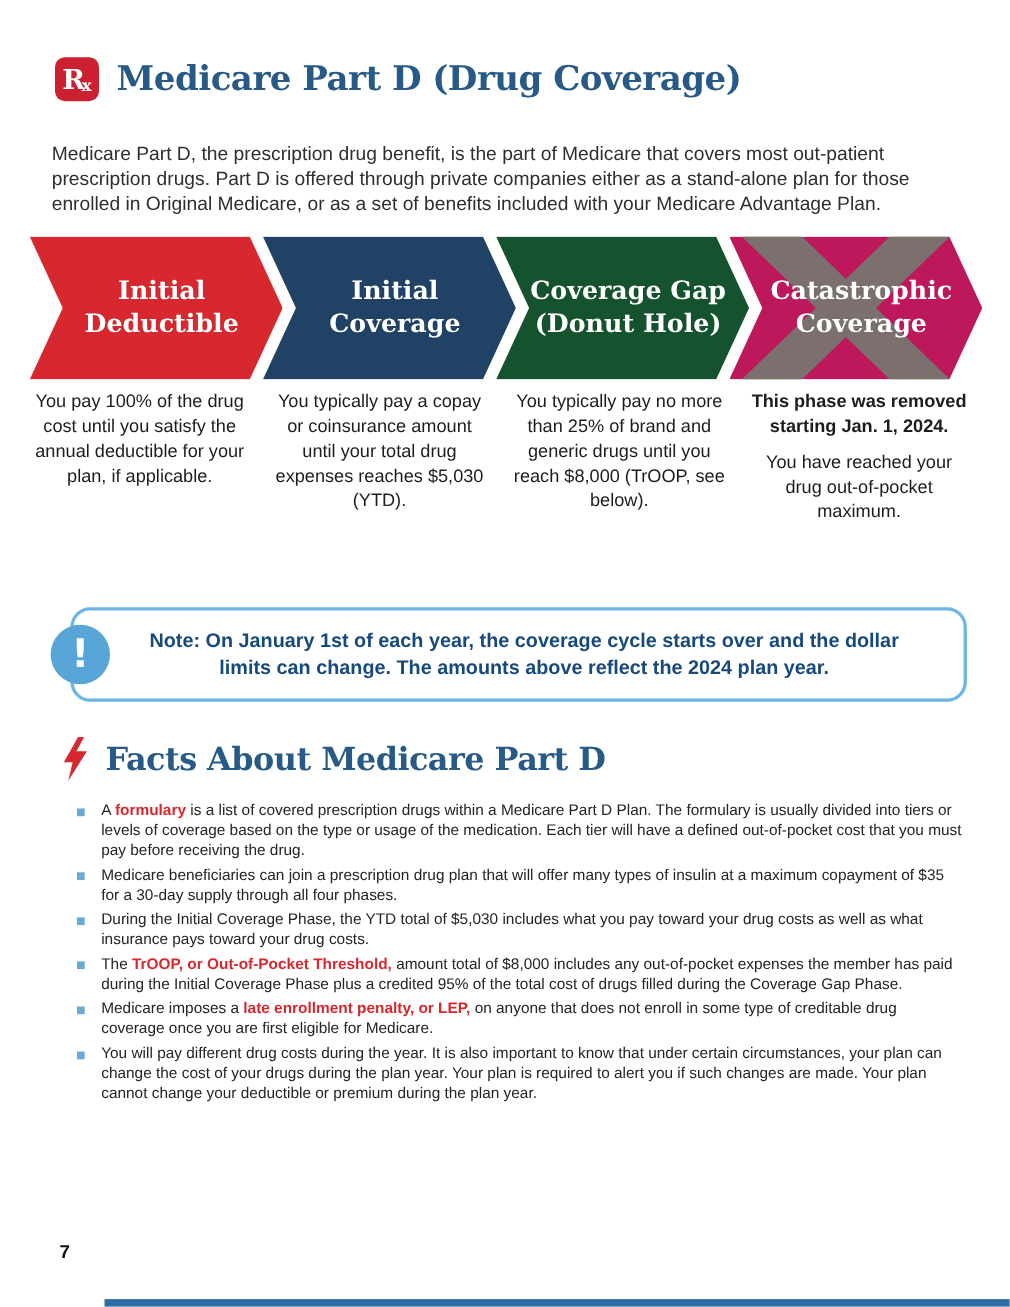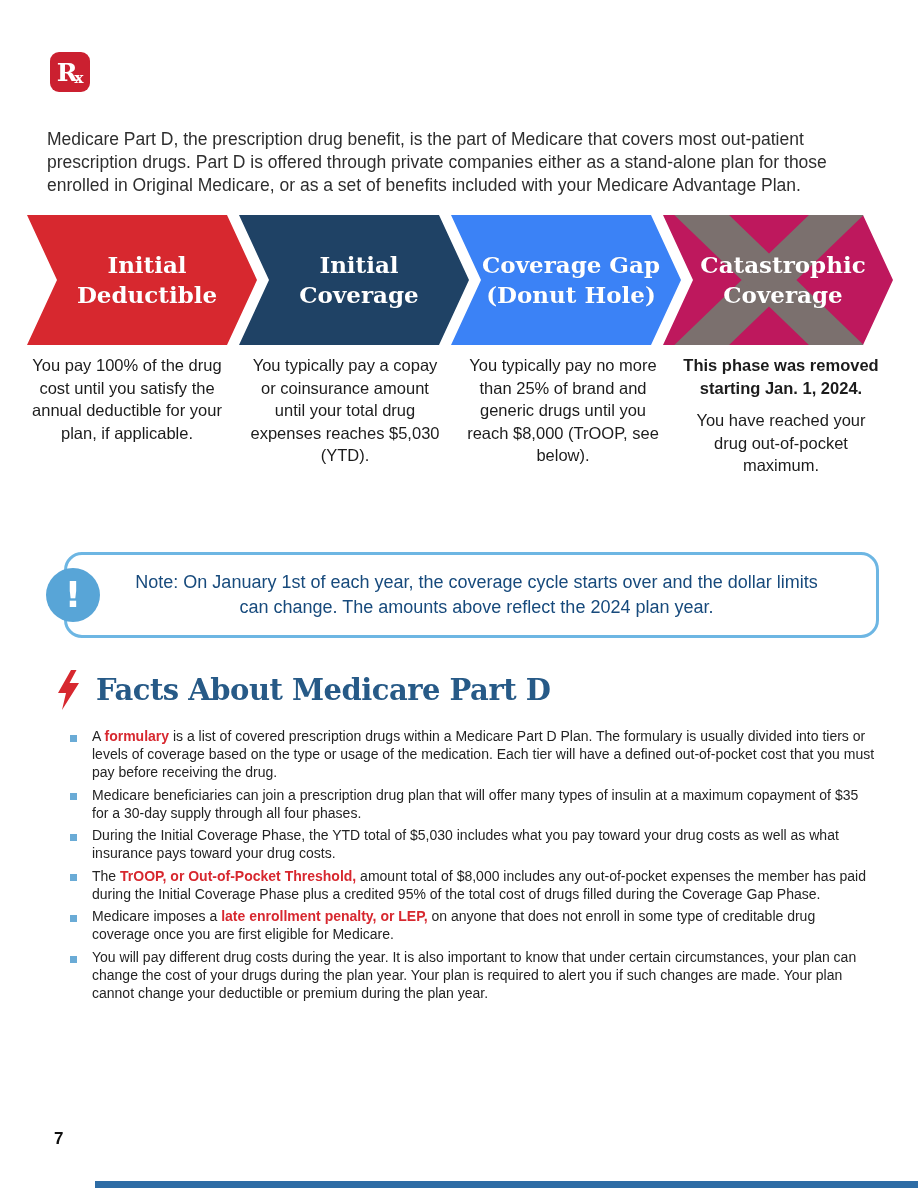--- a/index.html
+++ b/index.html
@@ -47,21 +47,21 @@
   .desc{padding:0 9px;text-align:center;font-size:16.5px;line-height:1.37;color:#1c1c1c;}
   .desc .bold{font-weight:700;margin:0 0 10px 0;}
   .desc p{margin:0;}
   
   .note-box{
     position:absolute;top:552px;left:64px;width:815px;box-sizing:border-box;
     border:3px solid #6db6e3;border-radius:18px;padding:15px 46px 15px 56px;
   }
   .note-text{
     max-width:725px;margin:0 auto;text-align:center;
-    color:#174a7c;font-weight:400;font-size:18px;line-height:1.38;
+    color:#174a7c;font-weight:700;font-size:18px;line-height:1.38;
   }
   .note-icon{
     position:absolute;left:-21px;top:50%;transform:translateY(-50%);
     width:54px;height:54px;border-radius:50%;background:#58a5d7;
     display:flex;align-items:center;justify-content:center;
     color:#fff;font-size:36px;font-weight:800;font-family:"DejaVu Sans",sans-serif;
   }
   
   .facts-head{position:absolute;top:670px;left:55px;display:flex;align-items:center;gap:15px;}
   .bolt svg{display:block;}
@@ -75,37 +75,38 @@
   .bottom-bar{position:absolute;bottom:0;left:95px;width:823px;height:7px;background:#2d6ca5;}
 </style>
 </head>
 <body>
 
 <div class="header-row">
   <div class="rx-badge">
     <span class="r">R</span>
       <span class="x">x</span>
   </div>
+  <div class="page-title">Medicare Part D (Drug Coverage)</div>
 </div>
 <p class="intro">Medicare Part D, the prescription drug benefit, is the part of Medicare that covers most out-patient prescription drugs. Part D is offered through private companies either as a stand-alone plan for those enrolled in Original Medicare, or as a set of benefits included with your Medicare Advantage Plan.</p>
 
 <div class="chevrons">
   <div class="chev" style="background: rgb(215, 40, 47);">
     <div class="chev-label">
       <span>Initial</span>
       <span>Deductible</span>
     </div>
   </div>
   <div class="chev" style="background: rgb(31, 66, 101);">
     <div class="chev-label">
       <span>Initial</span>
       <span>Coverage</span>
     </div>
   </div>
-  <div class="chev" style="background: #3b82f6;">
+  <div class="chev" style="background: #14532d;">
     <div class="chev-label">
       <span>Coverage Gap</span>
       <span>(Donut Hole)</span>
     </div>
   </div>
   <div class="chev" style="background: #be185d;">
     <div class="xbar a"></div>
     <div class="xbar b"></div>
     <div class="chev-label">
       <span>Catastrophic</span>

